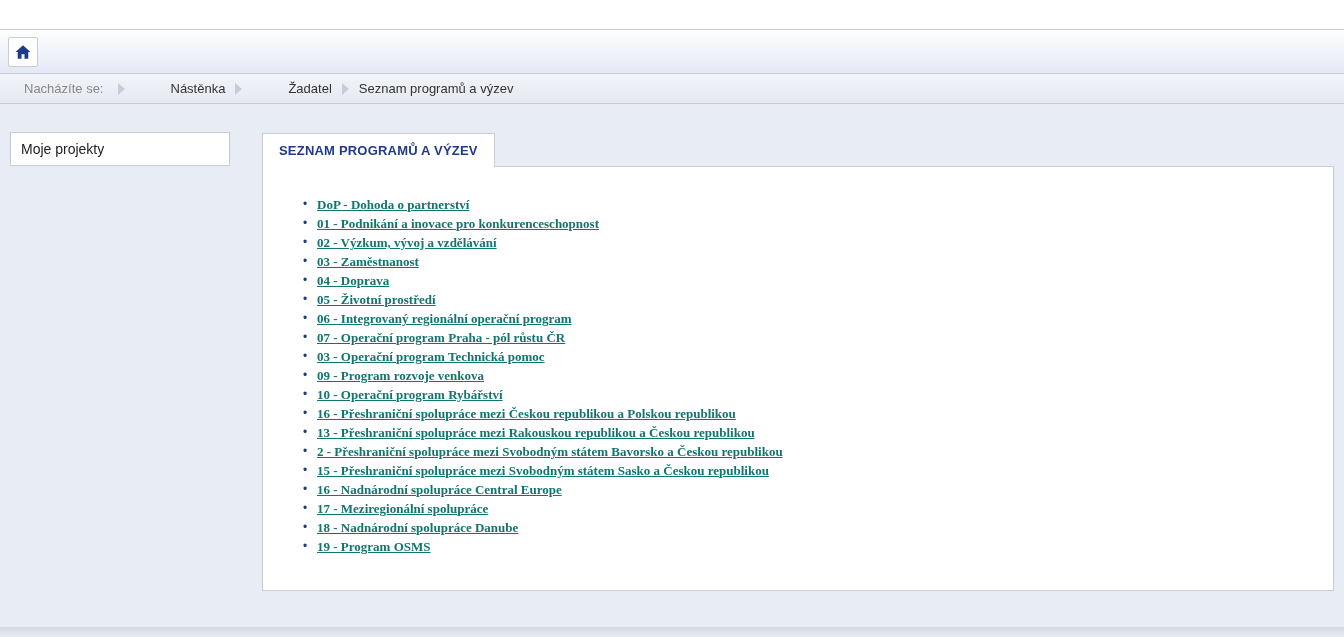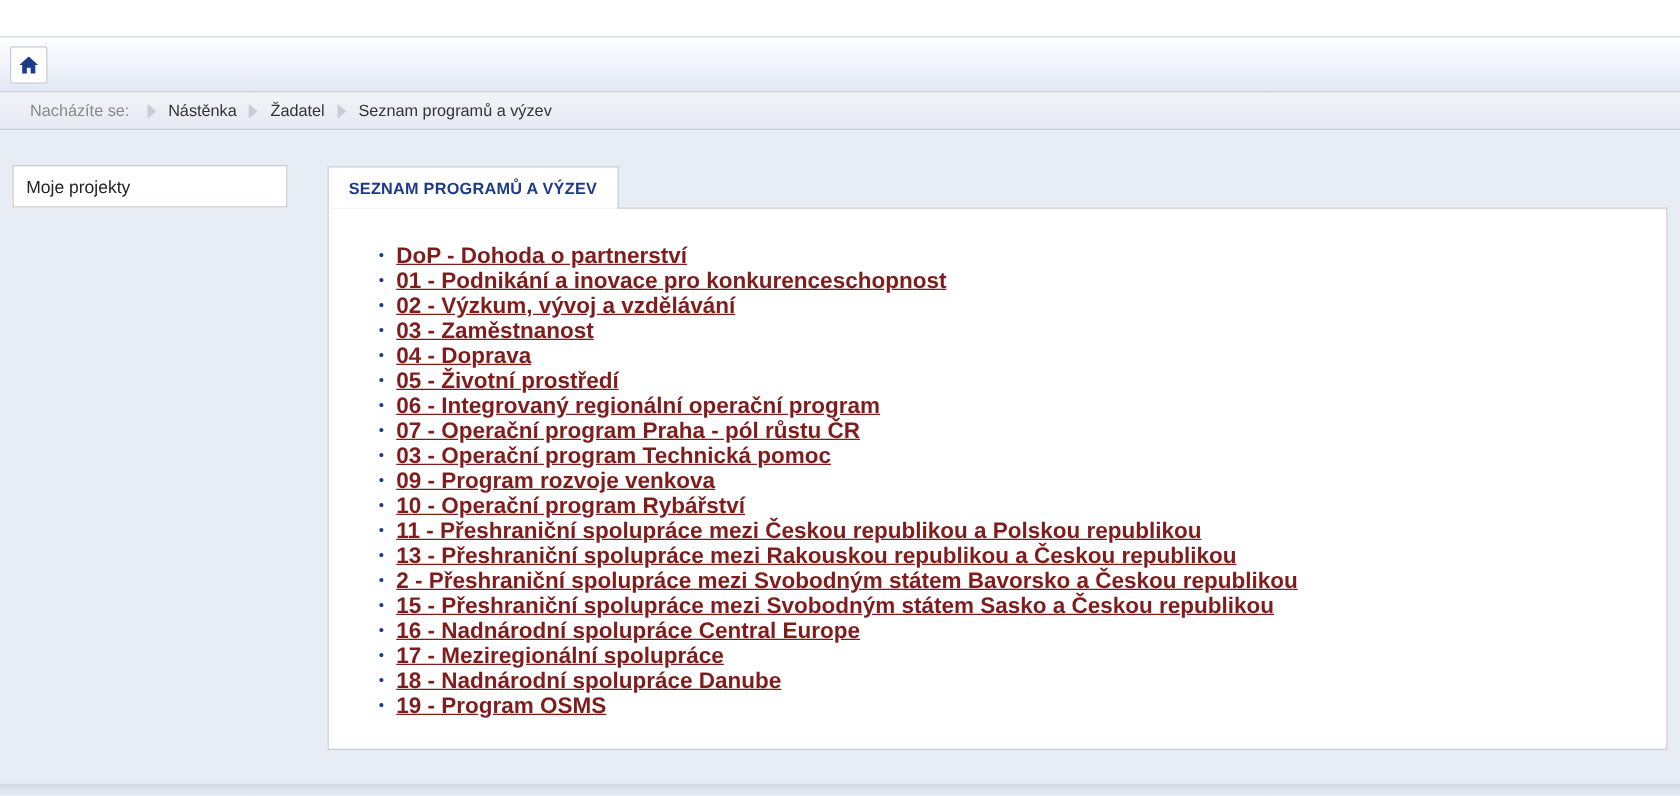--- a/index.html
+++ b/index.html
@@ -50,21 +50,21 @@
   .breadcrumb .bc-label { color: #888; margin-right: 4px; }
   .breadcrumb .bc-sep {
     display: inline-block;
     width: 0; height: 0;
     border-top: 6px solid transparent;
     border-bottom: 6px solid transparent;
     border-left: 7px solid #c8ccd6;
     margin: 0 10px;
     vertical-align: middle;
   }
-  .breadcrumb .bc-item { color: #333; cursor: pointer; }
+  .breadcrumb .bc-item { color: #333; cursor: pointer; margin-left: 36px; }
   .breadcrumb .bc-current { color: #333; }
   .page-body {
     display: flex;
     padding: 28px 10px 10px 10px;
     gap: 32px;
   }
   .sidebar {
     width: 220px;
     flex-shrink: 0;
   }
@@ -108,25 +108,26 @@
   }
   .program-list li::before {
     content: "•";
     position: absolute;
     left: 0;
     top: 0;
     color: #1e3a8a;
     font-size: 12px;
   }
   .program-list a {
-    color: #7f1d1d;
+    color: #0f766e;
     font-weight: bold;
     text-decoration: underline;
-    font-size: 18px;
+    font-size: 13px;
     cursor: pointer;
+    font-family: Liberation Serif, serif;
   }
   .bottom-shadow {
     height: 10px;
     background: linear-gradient(to bottom, #d4d8e2, #e8ecf4);
     position: absolute;
     left: 0; right: 0; bottom: 0;
   }
 </style>
 </head>
 <body>
@@ -166,21 +167,21 @@
           <li><a>01 - Podnikání a inovace pro konkurenceschopnost</a></li>
           <li><a>02 - Výzkum, vývoj a vzdělávání</a></li>
           <li><a>03 - Zaměstnanost</a></li>
           <li><a>04 - Doprava</a></li>
           <li><a>05 - Životní prostředí</a></li>
           <li><a>06 - Integrovaný regionální operační program</a></li>
           <li><a>07 - Operační program Praha - pól růstu ČR</a></li>
           <li><a>03 - Operační program Technická pomoc</a></li>
           <li><a>09 - Program rozvoje venkova</a></li>
           <li><a>10 - Operační program Rybářství</a></li>
-          <li><a>11 - Přeshraniční spolupráce mezi Českou republikou a Polskou republikou</a></li>
+          <li><a>16 - Přeshraniční spolupráce mezi Českou republikou a Polskou republikou</a></li>
           <li><a>13 - Přeshraniční spolupráce mezi Rakouskou republikou a Českou republikou</a></li>
           <li><a>2 - Přeshraniční spolupráce mezi Svobodným státem Bavorsko a Českou republikou</a></li>
           <li><a>15 - Přeshraniční spolupráce mezi Svobodným státem Sasko a Českou republikou</a></li>
           <li><a>16 - Nadnárodní spolupráce Central Europe</a></li>
           <li><a>17 - Meziregionální spolupráce</a></li>
           <li><a>18 - Nadnárodní spolupráce Danube</a></li>
           <li><a>19 - Program OSMS</a></li>
         </ul>
     </div>
   </div>

